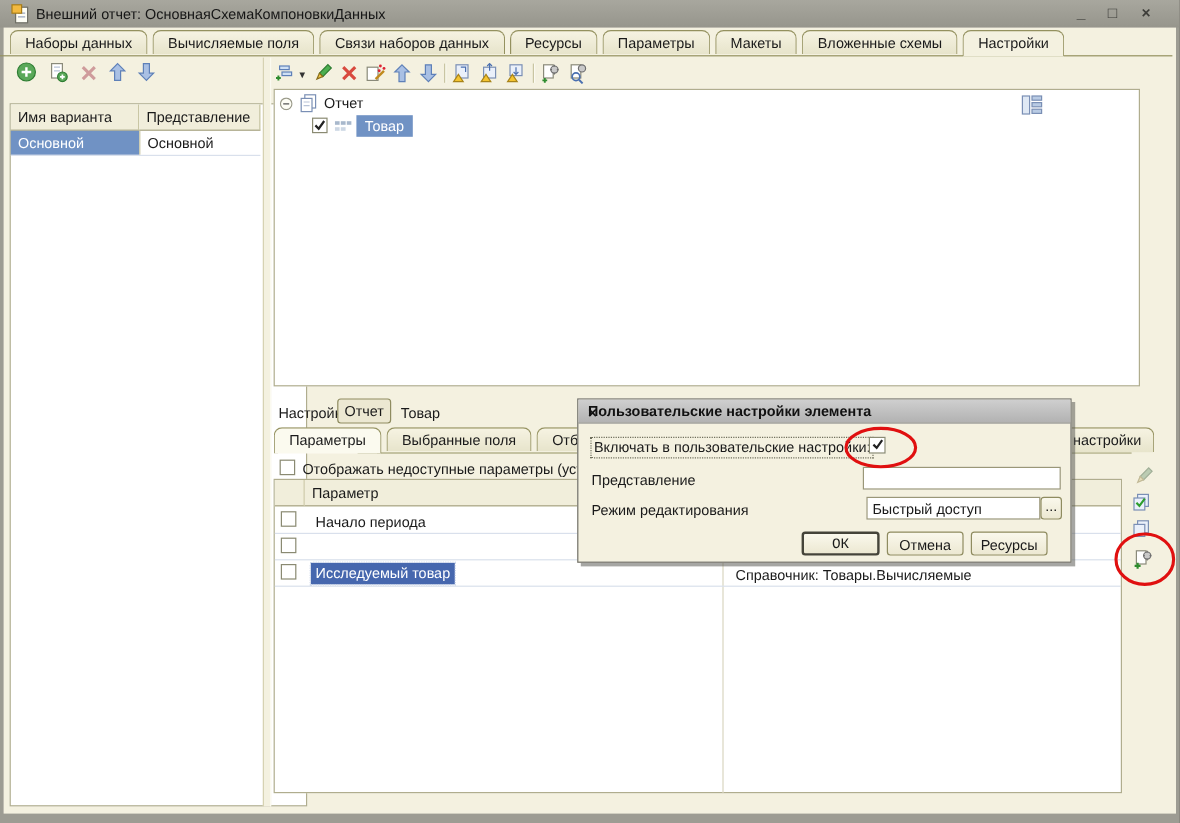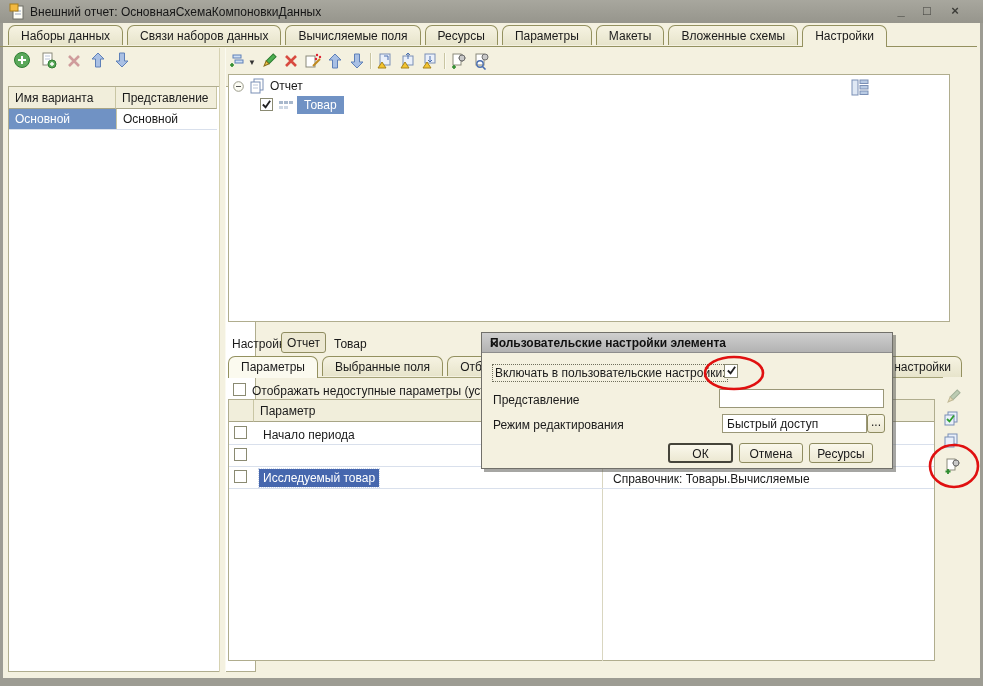--- a/index.html
+++ b/index.html
@@ -44,21 +44,21 @@
   .icon svg{width:100%;height:100%;display:block;}
   .tsep{width:1px;height:16px;background:#c9c5a2;box-shadow:1px 0 0 #fbfaf0;}
 
   
   .cb{width:13px;height:13px;background:#fff;border:1px solid #8a8a72;display:inline-block;}
   .cb svg{width:11px;height:11px;display:block;margin:0 auto;}
 
   
   .btn{background:linear-gradient(#faf8ec,#ece8d2);border:1px solid #8f8c60;border-radius:3px;
        text-align:center;padding-top:3px;cursor:default;}
-  .btn.default{border:2px solid #45443a;padding-top:2px;}
+  .btn.default{border:2px solid #45443a;padding-top:2px;font-family:Liberation Mono, monospace;}
 
   
   .dialog{left:481px;top:332px;width:412px;height:137px;background:#f4f1e0;border:1px solid #71706a;
           box-shadow:3px 3px 0 rgba(92,92,88,.55);z-index:10;}
   .dialog-title{left:0;top:0;width:100%;height:20px;background:linear-gradient(#cfcfcf,#b2b2b2);
                 border-bottom:1px solid #8d8d8d;}
   .dialog-title span{position:absolute;left:8px;top:3px;font-weight:bold;color:#111;}
   .dlg-close{position:absolute;right:6px;top:2px;font-weight:bold;color:#333;font-size:13px;}
   .input{background:#fff;border:1px solid #9a9778;padding:2px 4px;white-space:nowrap;overflow:hidden;}
   .dotted-focus{border:1px dotted #6f6f5c;padding:1px 2px;}
@@ -84,22 +84,22 @@
     <span class="abs win-btn" style="right:72px">_</span>
     <span class="abs win-btn" style="right:46px">□</span>
     <span class="abs win-btn" style="right:18px">×</span>
   </div>
 
   <div class="abs client"></div>
   <div class="abs tabline"></div>
 
   <div class="abs tabstrip">
     <div class="tab">Наборы данных</div>
+    <div class="tab">Вычисляемые поля</div>
     <div class="tab">Связи наборов данных</div>
-    <div class="tab">Вычисляемые поля</div>
     <div class="tab">Ресурсы</div>
     <div class="tab">Параметры</div>
     <div class="tab">Макеты</div>
     <div class="tab">Вложенные схемы</div>
     <div class="tab active">Настройки</div>
   </div>
 
   <span class="abs icon" style="left:13px;top:51px">
     <svg viewBox="0 0 18 18">
         <circle cx="9" cy="9" r="7.5" fill="#5aa85a" stroke="#2e7d32"></circle>

